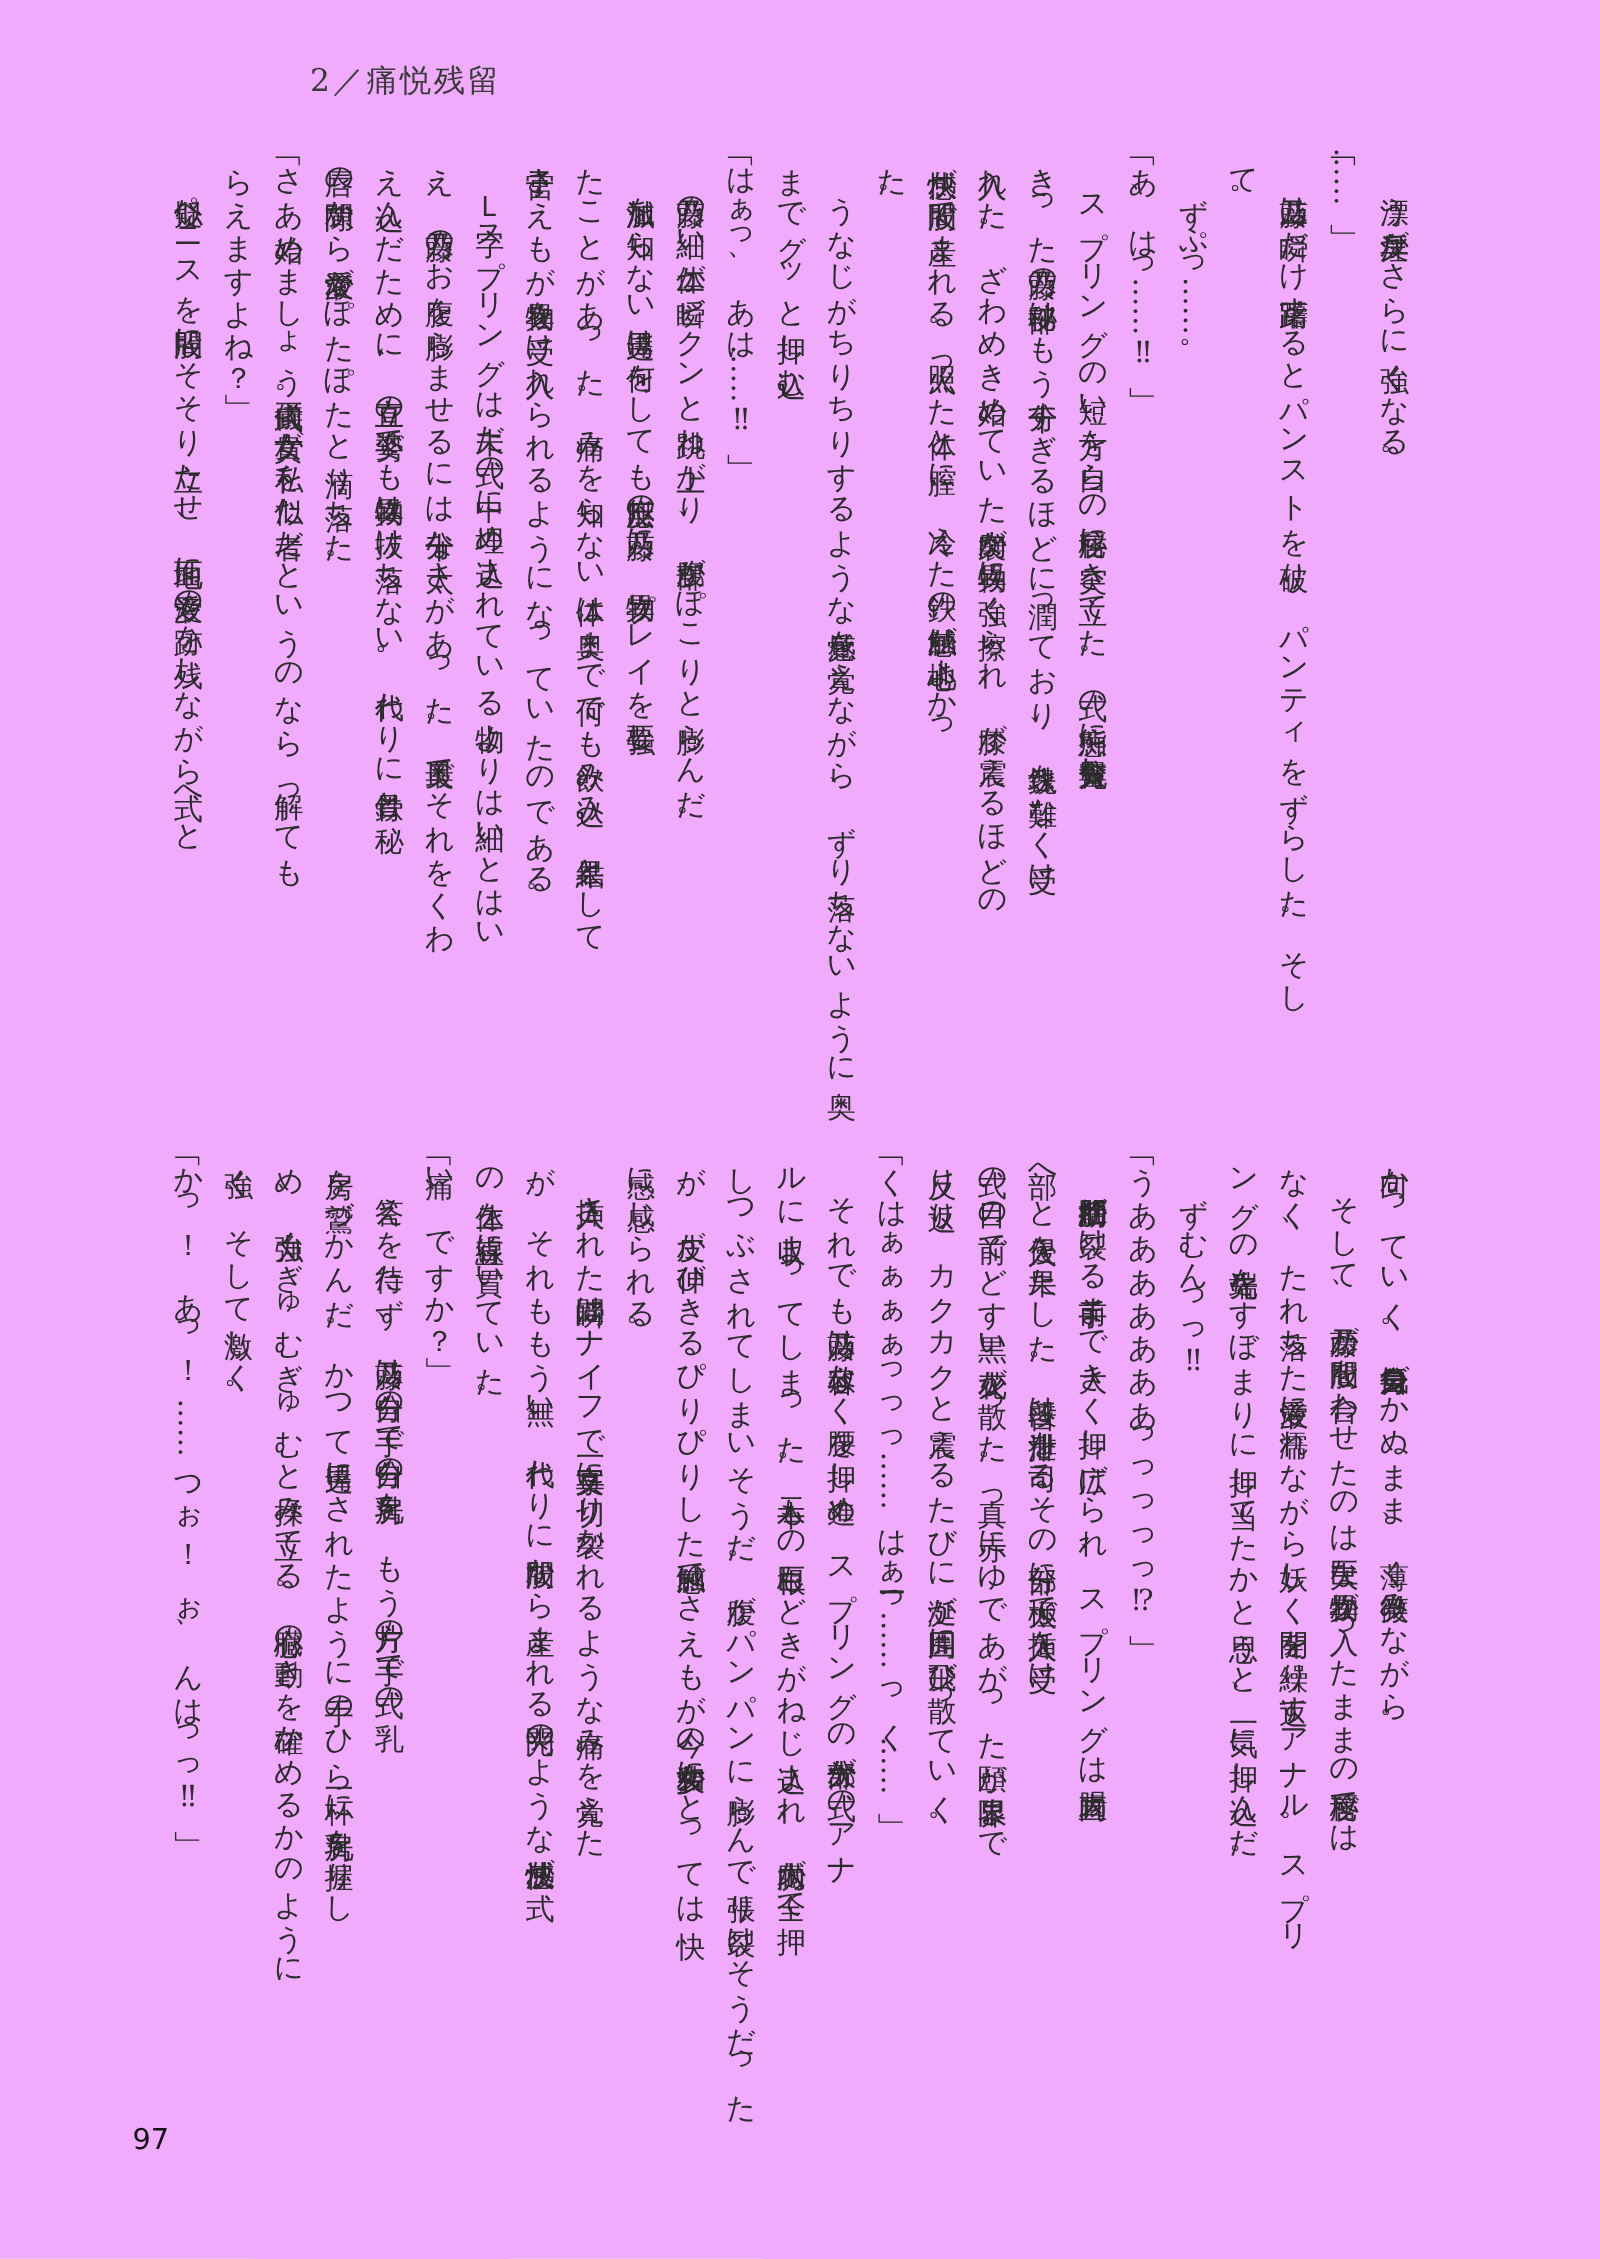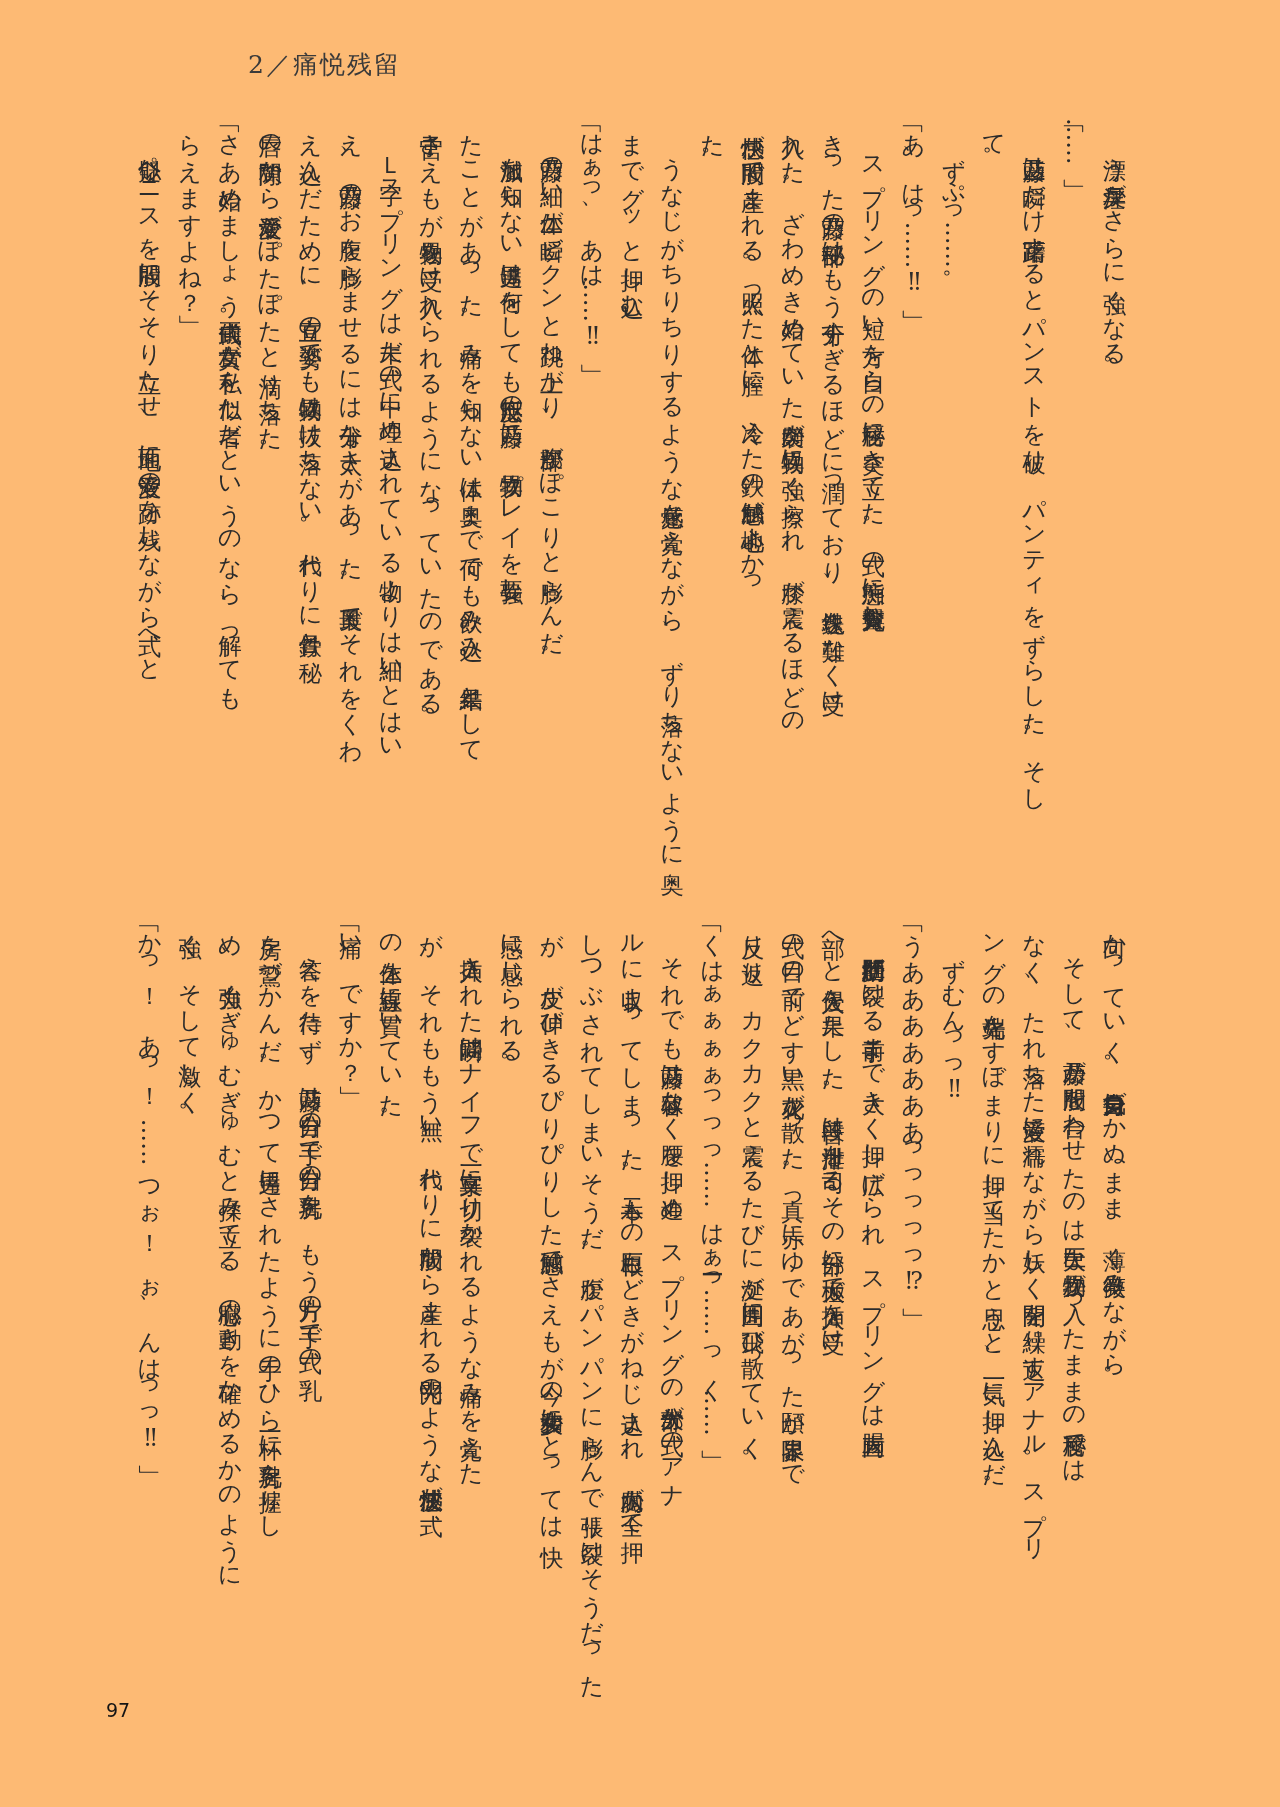--- a/index.html
+++ b/index.html
@@ -11,21 +11,21 @@
     height: 1807px;
     background: #ffffff;
     position: relative;
     overflow: hidden;
     font-family: "DejaVu Serif", "Liberation Serif", serif;
     color: #262626;
   }
   .page {
     position: absolute;
     inset: 0;
-    background: #fdba74;
+    background: #f0abfc;
   }
   .chapter-header {
     position: absolute;
     left: 248px;
     top: 48px;
     font-size: 25px;
     letter-spacing: 2px;
     color: #3a3a3a;
     white-space: nowrap;
   }
@@ -50,21 +50,21 @@
     white-space: nowrap;
   }
   .dan p.indent {
     text-indent: 23.3px;
   }
   .page-number {
     position: absolute;
     left: 106px;
     top: 1699px;
     font-family: "DejaVu Sans", "Liberation Sans", sans-serif;
-    font-size: 19px;
+    font-size: 23px;
     color: #141414;
   }
 </style>
 </head>
 <body>
 
 <div class="page">
 
   <div class="chapter-header">2／痛悦残留</div>
 

